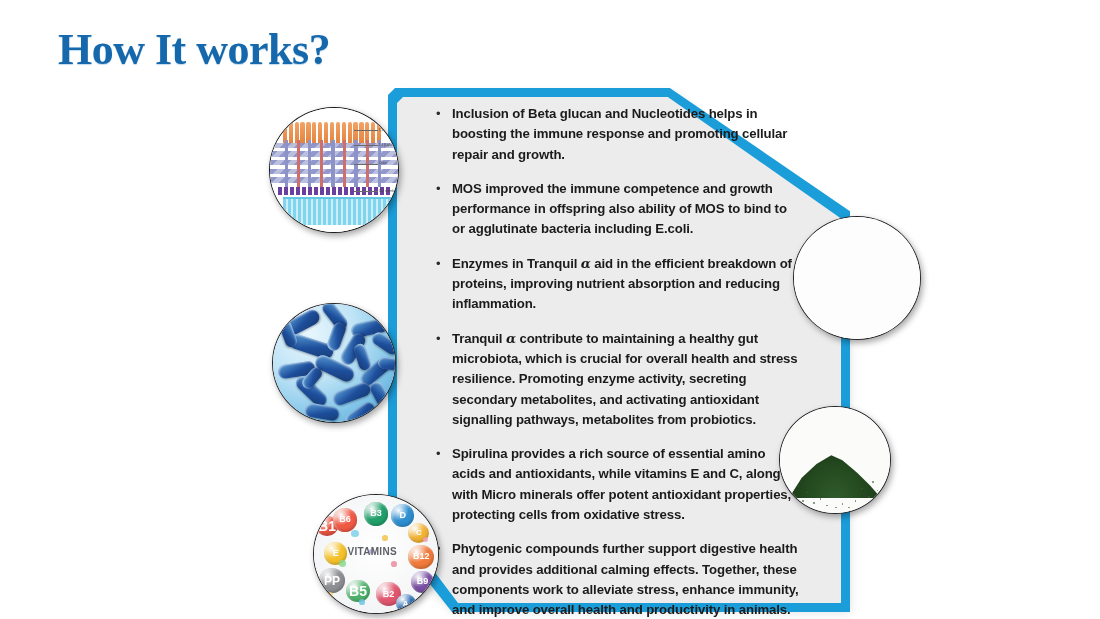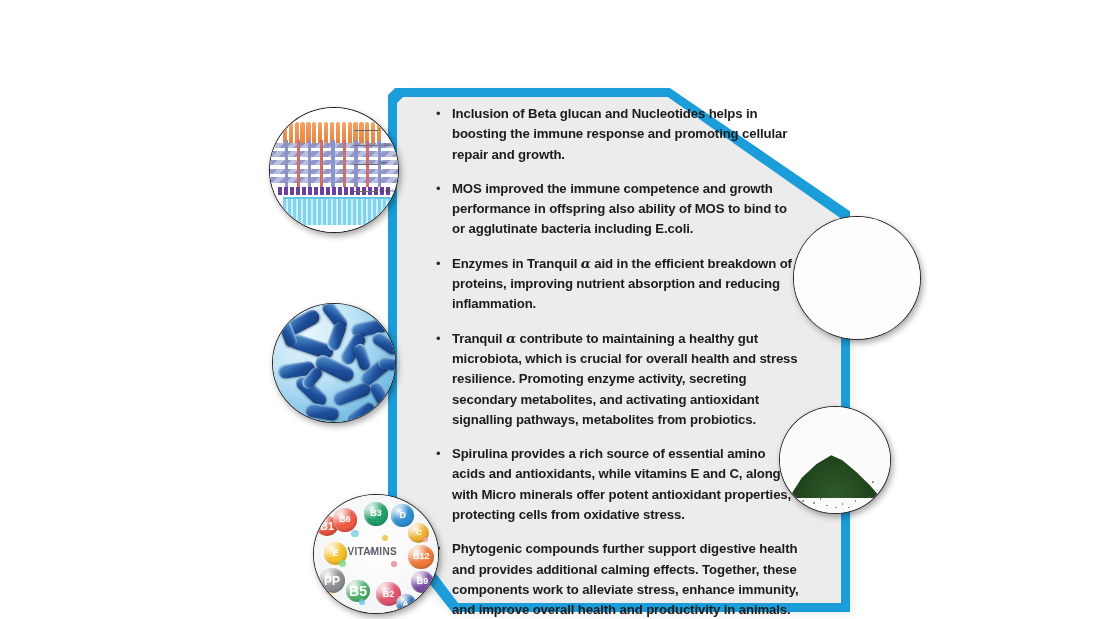--- a/index.html
+++ b/index.html
@@ -201,20 +201,21 @@
   }
   .spir-speck{
     position:absolute;width:1.6px;height:1.6px;border-radius:50%;background:#3a5c35;opacity:.7;
   }
 </style>
 </head>
 <body>
 
 <div id="slide">
 
+  <div id="title">How It works?</div>
 
   <div id="panel-wrap">
     <div id="panel-shadow">
         <div class="sh"></div>
       </div>
     <div id="panel-outline"></div>
     <div id="panel-inner"></div>
   </div>
 
   <div id="bullets">
@@ -315,21 +316,21 @@
         <div class="rod" style="left:90%;top:6%;width:20%;height:10%;transform:rotate(-20deg)"></div>
         <div class="rod" style="left:40%;top:22%;width:24%;height:11%;transform:rotate(-70deg)"></div>
         <div class="rod" style="left:22%;top:58%;width:20%;height:10%;transform:rotate(-50deg)"></div>
         <div class="rod" style="left:62%;top:40%;width:22%;height:10%;transform:rotate(72deg)"></div>
       </div>
   </div>
 
   <div class="circle-img" id="img-vitamins">
     <div class="vit-bg"></div>
     <div id="vit-bubbles">
-        <div class="vb" style="left:2%;top:18%;width:17%;height:17%;background:radial-gradient(circle at 33% 28%, #ffffffcc 0%, #e8533f 45%, #e8533f 100%);font-size:11px">B1</div>
+        <div class="vb" style="left:2%;top:18%;width:17%;height:17%;background:radial-gradient(circle at 33% 28%, #ffffffcc 0%, #e8533f 45%, #e8533f 100%);font-size:14px">B1</div>
         <div class="vb" style="left:15%;top:11%;width:20%;height:20%;background:radial-gradient(circle at 33% 28%, #ffffffcc 0%, #ef5a45 45%, #ef5a45 100%);font-size:9px">B6</div>
         <div class="vb" style="left:40%;top:6%;width:20%;height:20%;background:radial-gradient(circle at 33% 28%, #ffffffcc 0%, #22a06b 45%, #22a06b 100%);font-size:9px">B3</div>
         <div class="vb" style="left:62%;top:8%;width:19%;height:19%;background:radial-gradient(circle at 33% 28%, #ffffffcc 0%, #2f8fd0 45%, #2f8fd0 100%);font-size:9px">D</div>
         <div class="vb" style="left:76%;top:24%;width:17%;height:17%;background:radial-gradient(circle at 33% 28%, #ffffffcc 0%, #f2b233 45%, #f2b233 100%);font-size:8px">C</div>
         <div class="vb" style="left:76%;top:42%;width:21%;height:21%;background:radial-gradient(circle at 33% 28%, #ffffffcc 0%, #ef7a3a 45%, #ef7a3a 100%);font-size:9px">B12</div>
         <div class="vb" style="left:8%;top:40%;width:19%;height:19%;background:radial-gradient(circle at 33% 28%, #ffffffcc 0%, #f4c12a 45%, #f4c12a 100%);font-size:9px">E</div>
         <div class="vb" style="left:78%;top:64%;width:19%;height:19%;background:radial-gradient(circle at 33% 28%, #ffffffcc 0%, #7a4fa3 45%, #7a4fa3 100%);font-size:9px">B9</div>
         <div class="vb" style="left:4%;top:62%;width:21%;height:21%;background:radial-gradient(circle at 33% 28%, #ffffffcc 0%, #8e8f93 45%, #8e8f93 100%);font-size:12px">PP</div>
         <div class="vb" style="left:26%;top:72%;width:19%;height:19%;background:radial-gradient(circle at 33% 28%, #ffffffcc 0%, #4fb26b 45%, #4fb26b 100%);font-size:14px">B5</div>
         <div class="vb" style="left:50%;top:74%;width:20%;height:20%;background:radial-gradient(circle at 33% 28%, #ffffffcc 0%, #e0566e 45%, #e0566e 100%);font-size:9px">B2</div>

